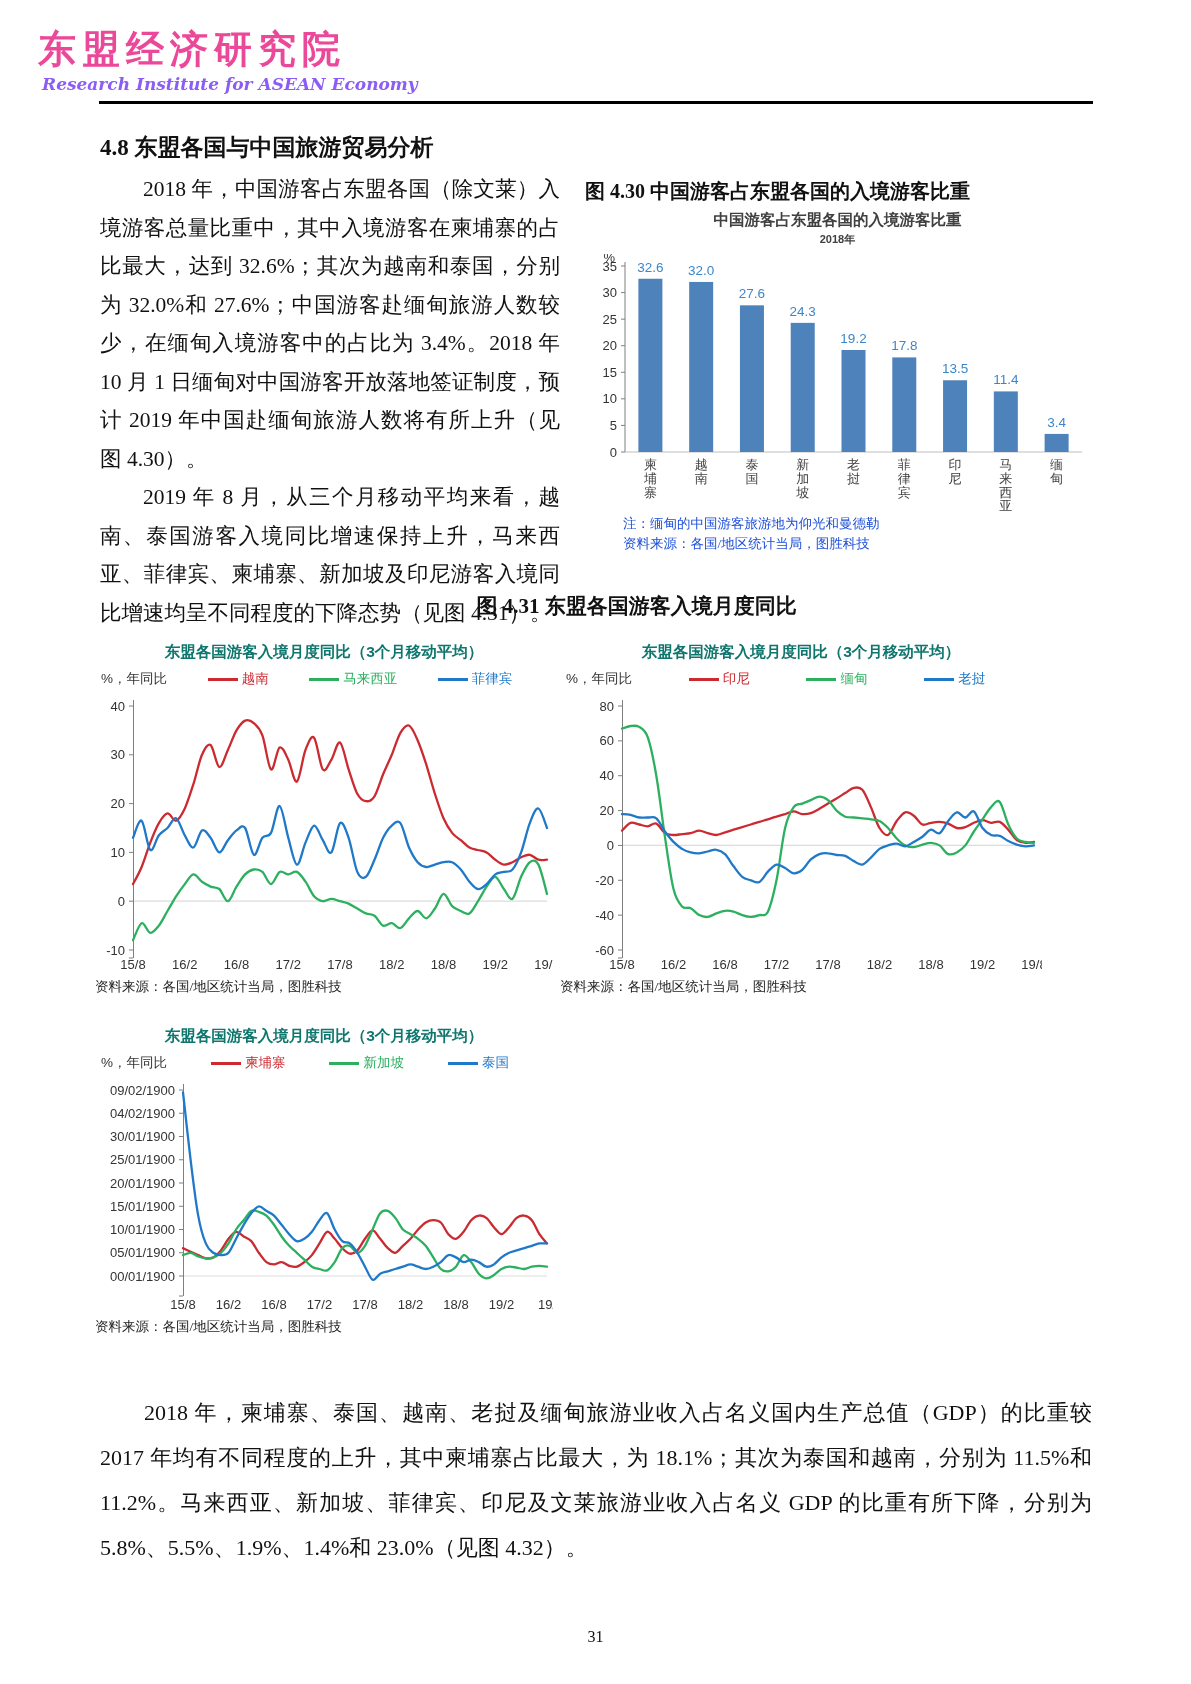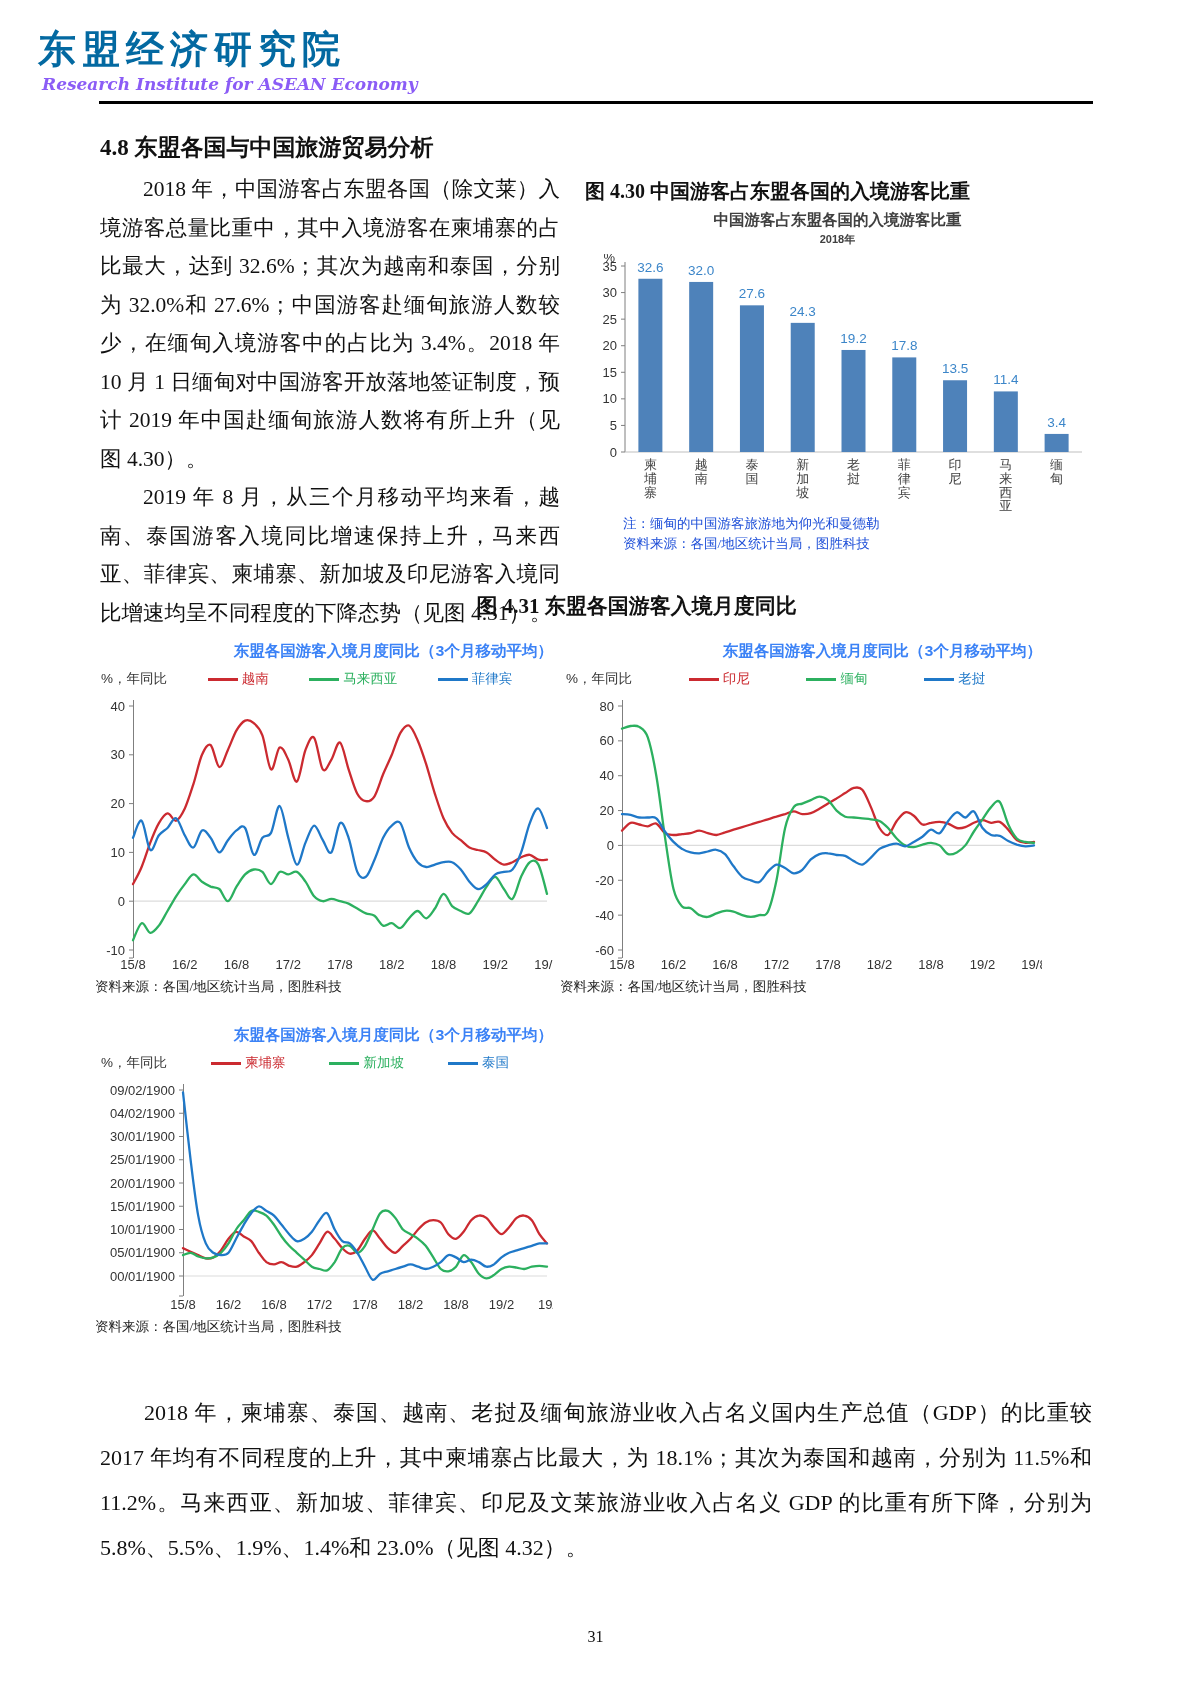--- a/index.html
+++ b/index.html
@@ -23,43 +23,43 @@
   .bc-sub{font-family:"Liberation Sans",sans-serif;font-size:11px;font-weight:bold;color:#404040;
           text-align:center;height:22px;}
   .fig-note{font-size:13.5px;color:#1d4ed8;padding-left:38px;line-height:20px;}
   
   .fig431-caption{position:absolute;left:0;top:592px;width:1191px;text-align:center;
                   font-size:21px;font-weight:bold;margin-left:41px;}
   .linechart{position:absolute;}
   .lca{left:95px;top:638px;width:458px;}
   .lcb{left:560px;top:638px;width:482px;}
   .lcc{left:95px;top:1022px;width:458px;}
-  .lc-title{font-family:Liberation Mono, monospace;font-size:15.5px;font-weight:bold;color:#3b82f6;
-            text-align:right;height:28px;line-height:28px;}
+  .lc-title{font-family:Liberation Sans, sans-serif;font-size:15.5px;font-weight:bold;color:#0f766e;
+            text-align:center;height:28px;line-height:28px;}
   .lc-leg{display:flex;align-items:center;height:26px;font-family:"Liberation Sans",sans-serif;
           font-size:13.5px;color:#333;}
   .lc-unit{margin-left:6px;white-space:nowrap;}
   .lc-items{flex:1;display:flex;justify-content:space-evenly;align-items:center;}
   .lg-item{display:flex;align-items:center;gap:4px;}
   .lg-line{width:30px;height:3px;display:inline-block;}
   .lc-src{font-size:13.5px;color:#222;margin-top:2px;}
   svg{display:block;}
   .tk{font-size:13px;fill:#333;font-family:"Liberation Sans",sans-serif;}
   .bv{font-size:13.5px;fill:#3c86c9;font-family:"Liberation Sans",sans-serif;}
   .cat{font-size:13px;fill:#404040;font-family:"Liberation Sans",sans-serif;}
   
   .bottom-para{position:absolute;left:100px;top:1390px;width:992px;font-size:22px;line-height:45px;
                text-align:justify;text-indent:2em;}
   .page-num{position:absolute;left:0;top:1628px;width:1191px;text-align:center;font-size:16px;}
 </style>
 </head>
 <body>
 
 <div class="page">
-  <div class="logo" style="color: #0369a1;">东盟经济研究院</div>
+  <div class="logo" style="color: #ec4899;">东盟经济研究院</div>
   <div class="logo-en" style="color: #8b5cf6; font-weight: bold;">Research Institute for ASEAN Economy</div>
   <div class="rule"></div>
 
   <h2 class="sec-head">4.8 东盟各国与中国旅游贸易分析</h2>
 
   <div class="leftcol">
     <p>2018 年，中国游客占东盟各国（除文莱）入境游客总量比重中，其中入境游客在柬埔寨的占比最大，达到 32.6%；其次为越南和泰国，分别为 32.0%和 27.6%；中国游客赴缅甸旅游人数较少，在缅甸入境游客中的占比为 3.4%。2018 年 10 月 1 日缅甸对中国游客开放落地签证制度，预计 2019 年中国赴缅甸旅游人数将有所上升（见图 4.30）。</p>
     <p>2019 年 8 月，从三个月移动平均来看，越南、泰国游客入境同比增速保持上升，马来西亚、菲律宾、柬埔寨、新加坡及印尼游客入境同比增速均呈不同程度的下降态势（见图 4.31）。</p>
   </div>
 

